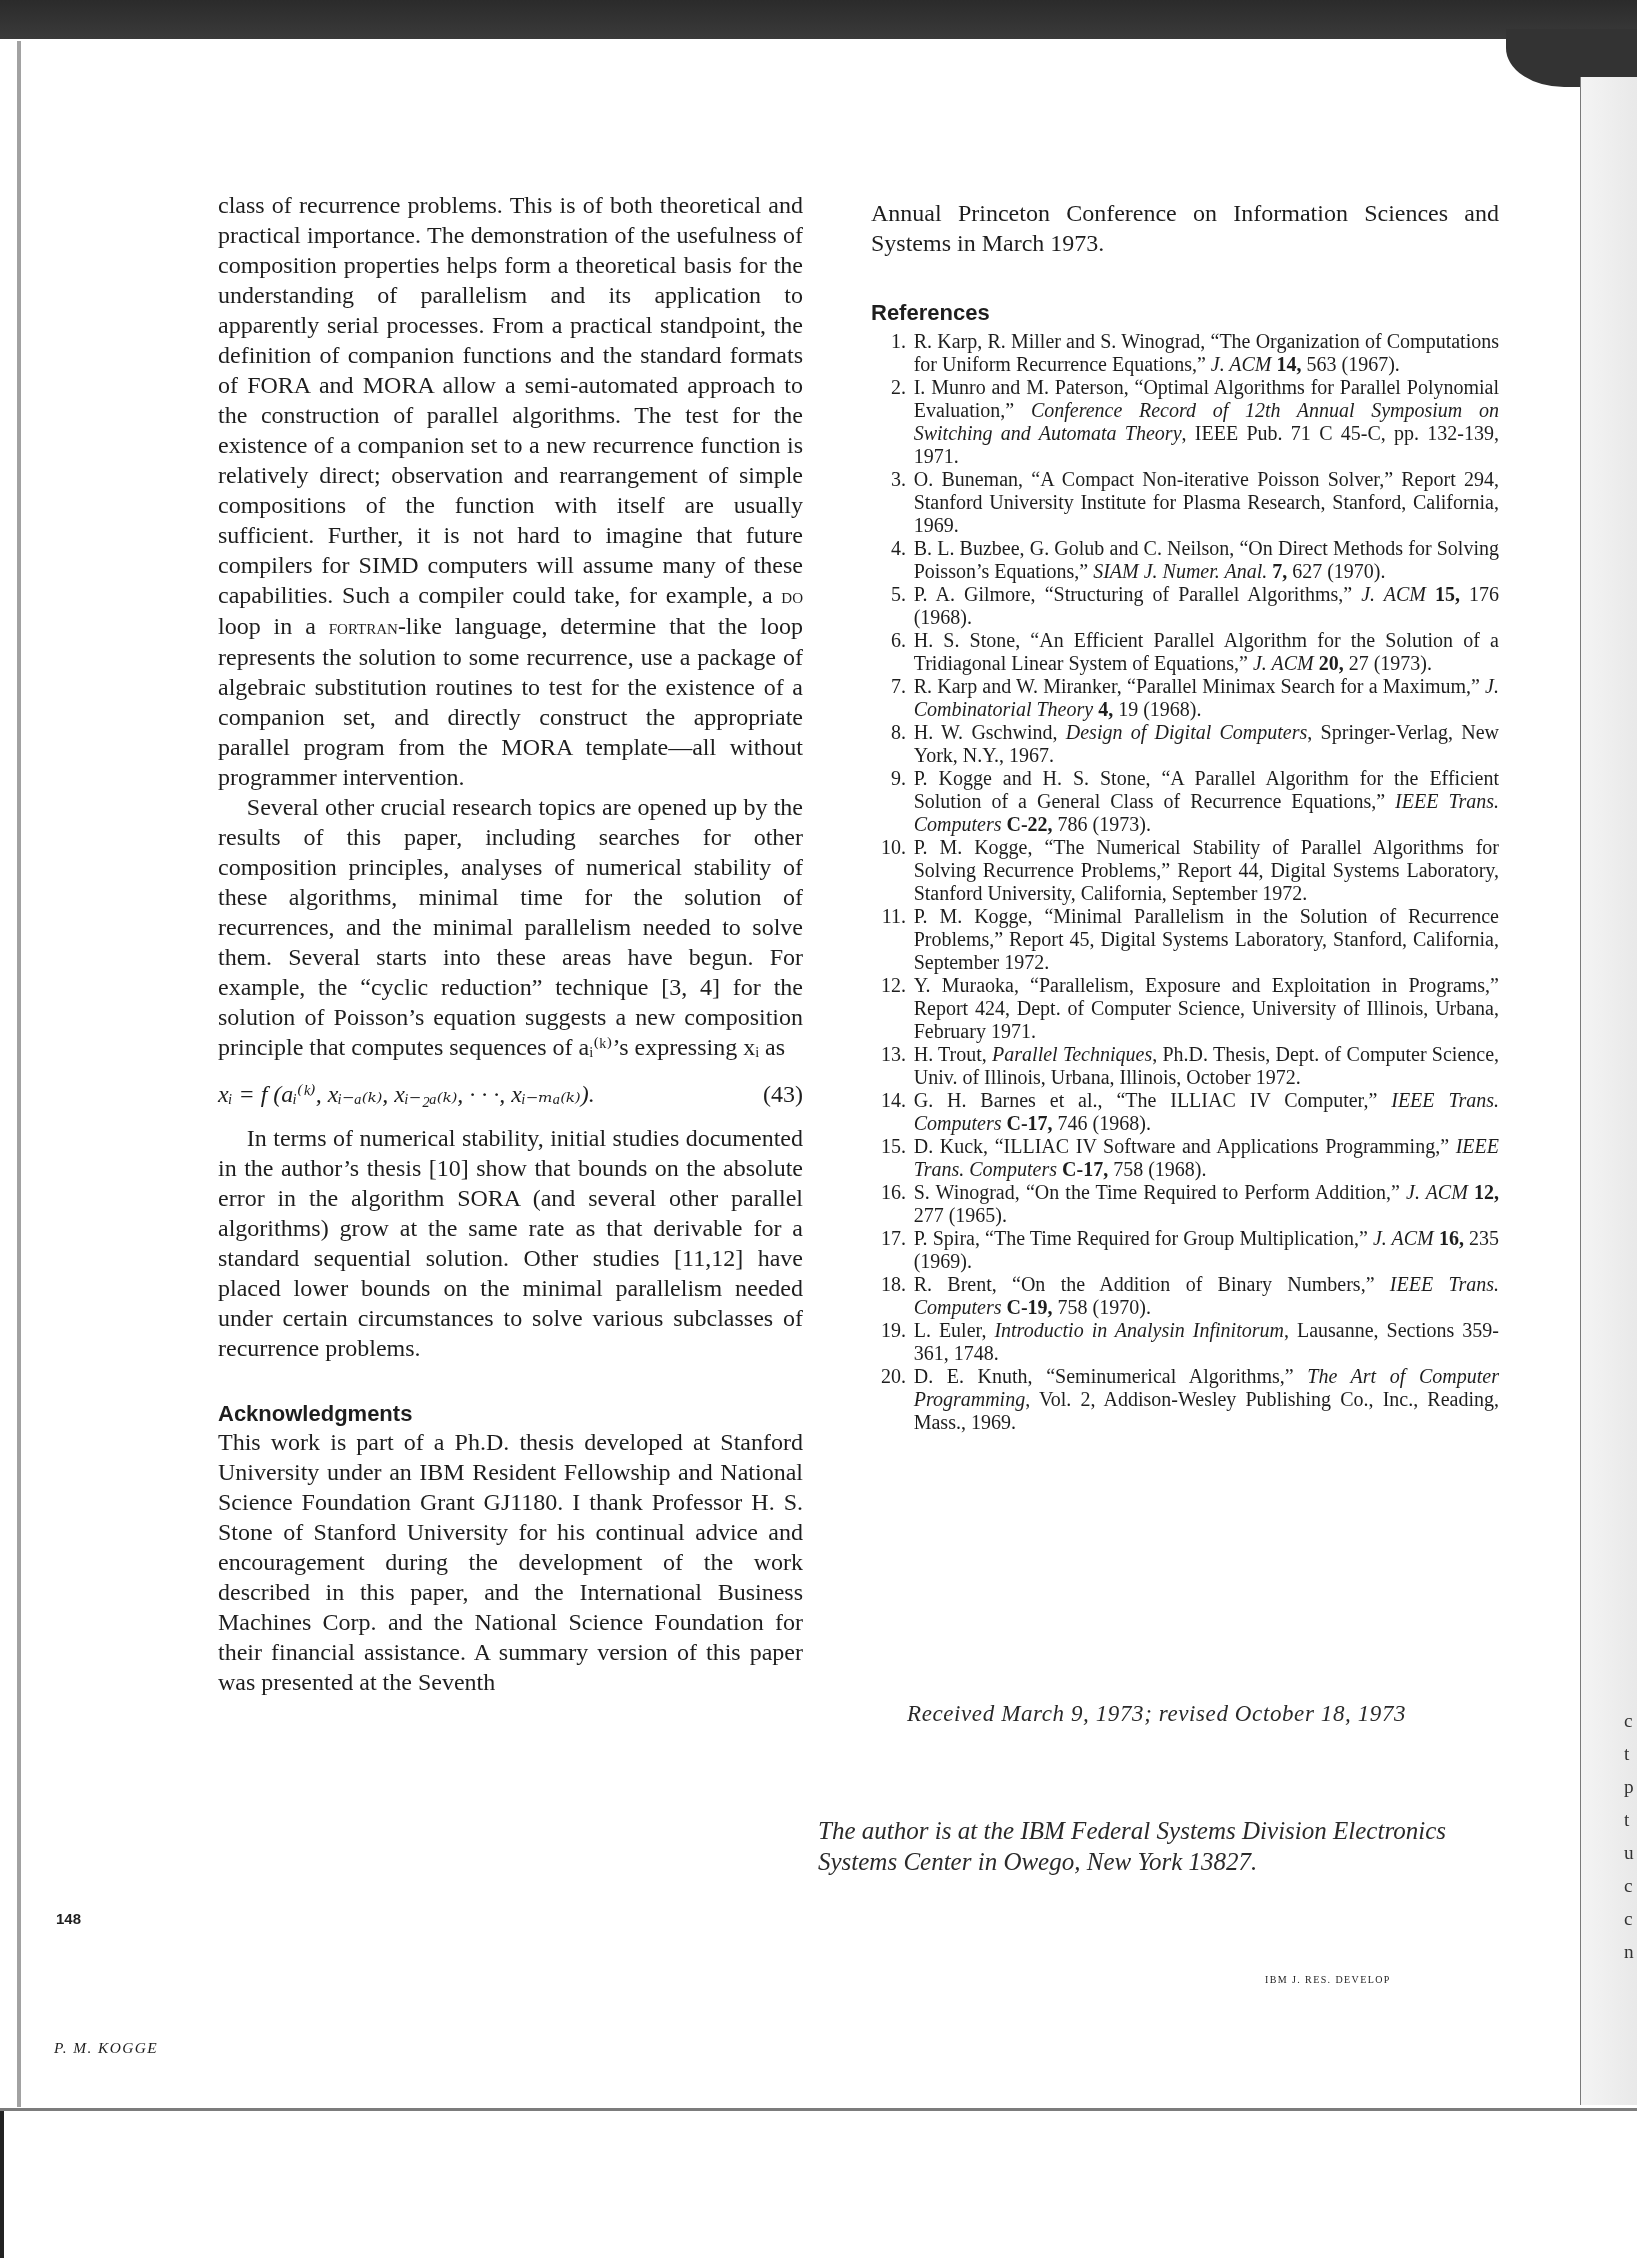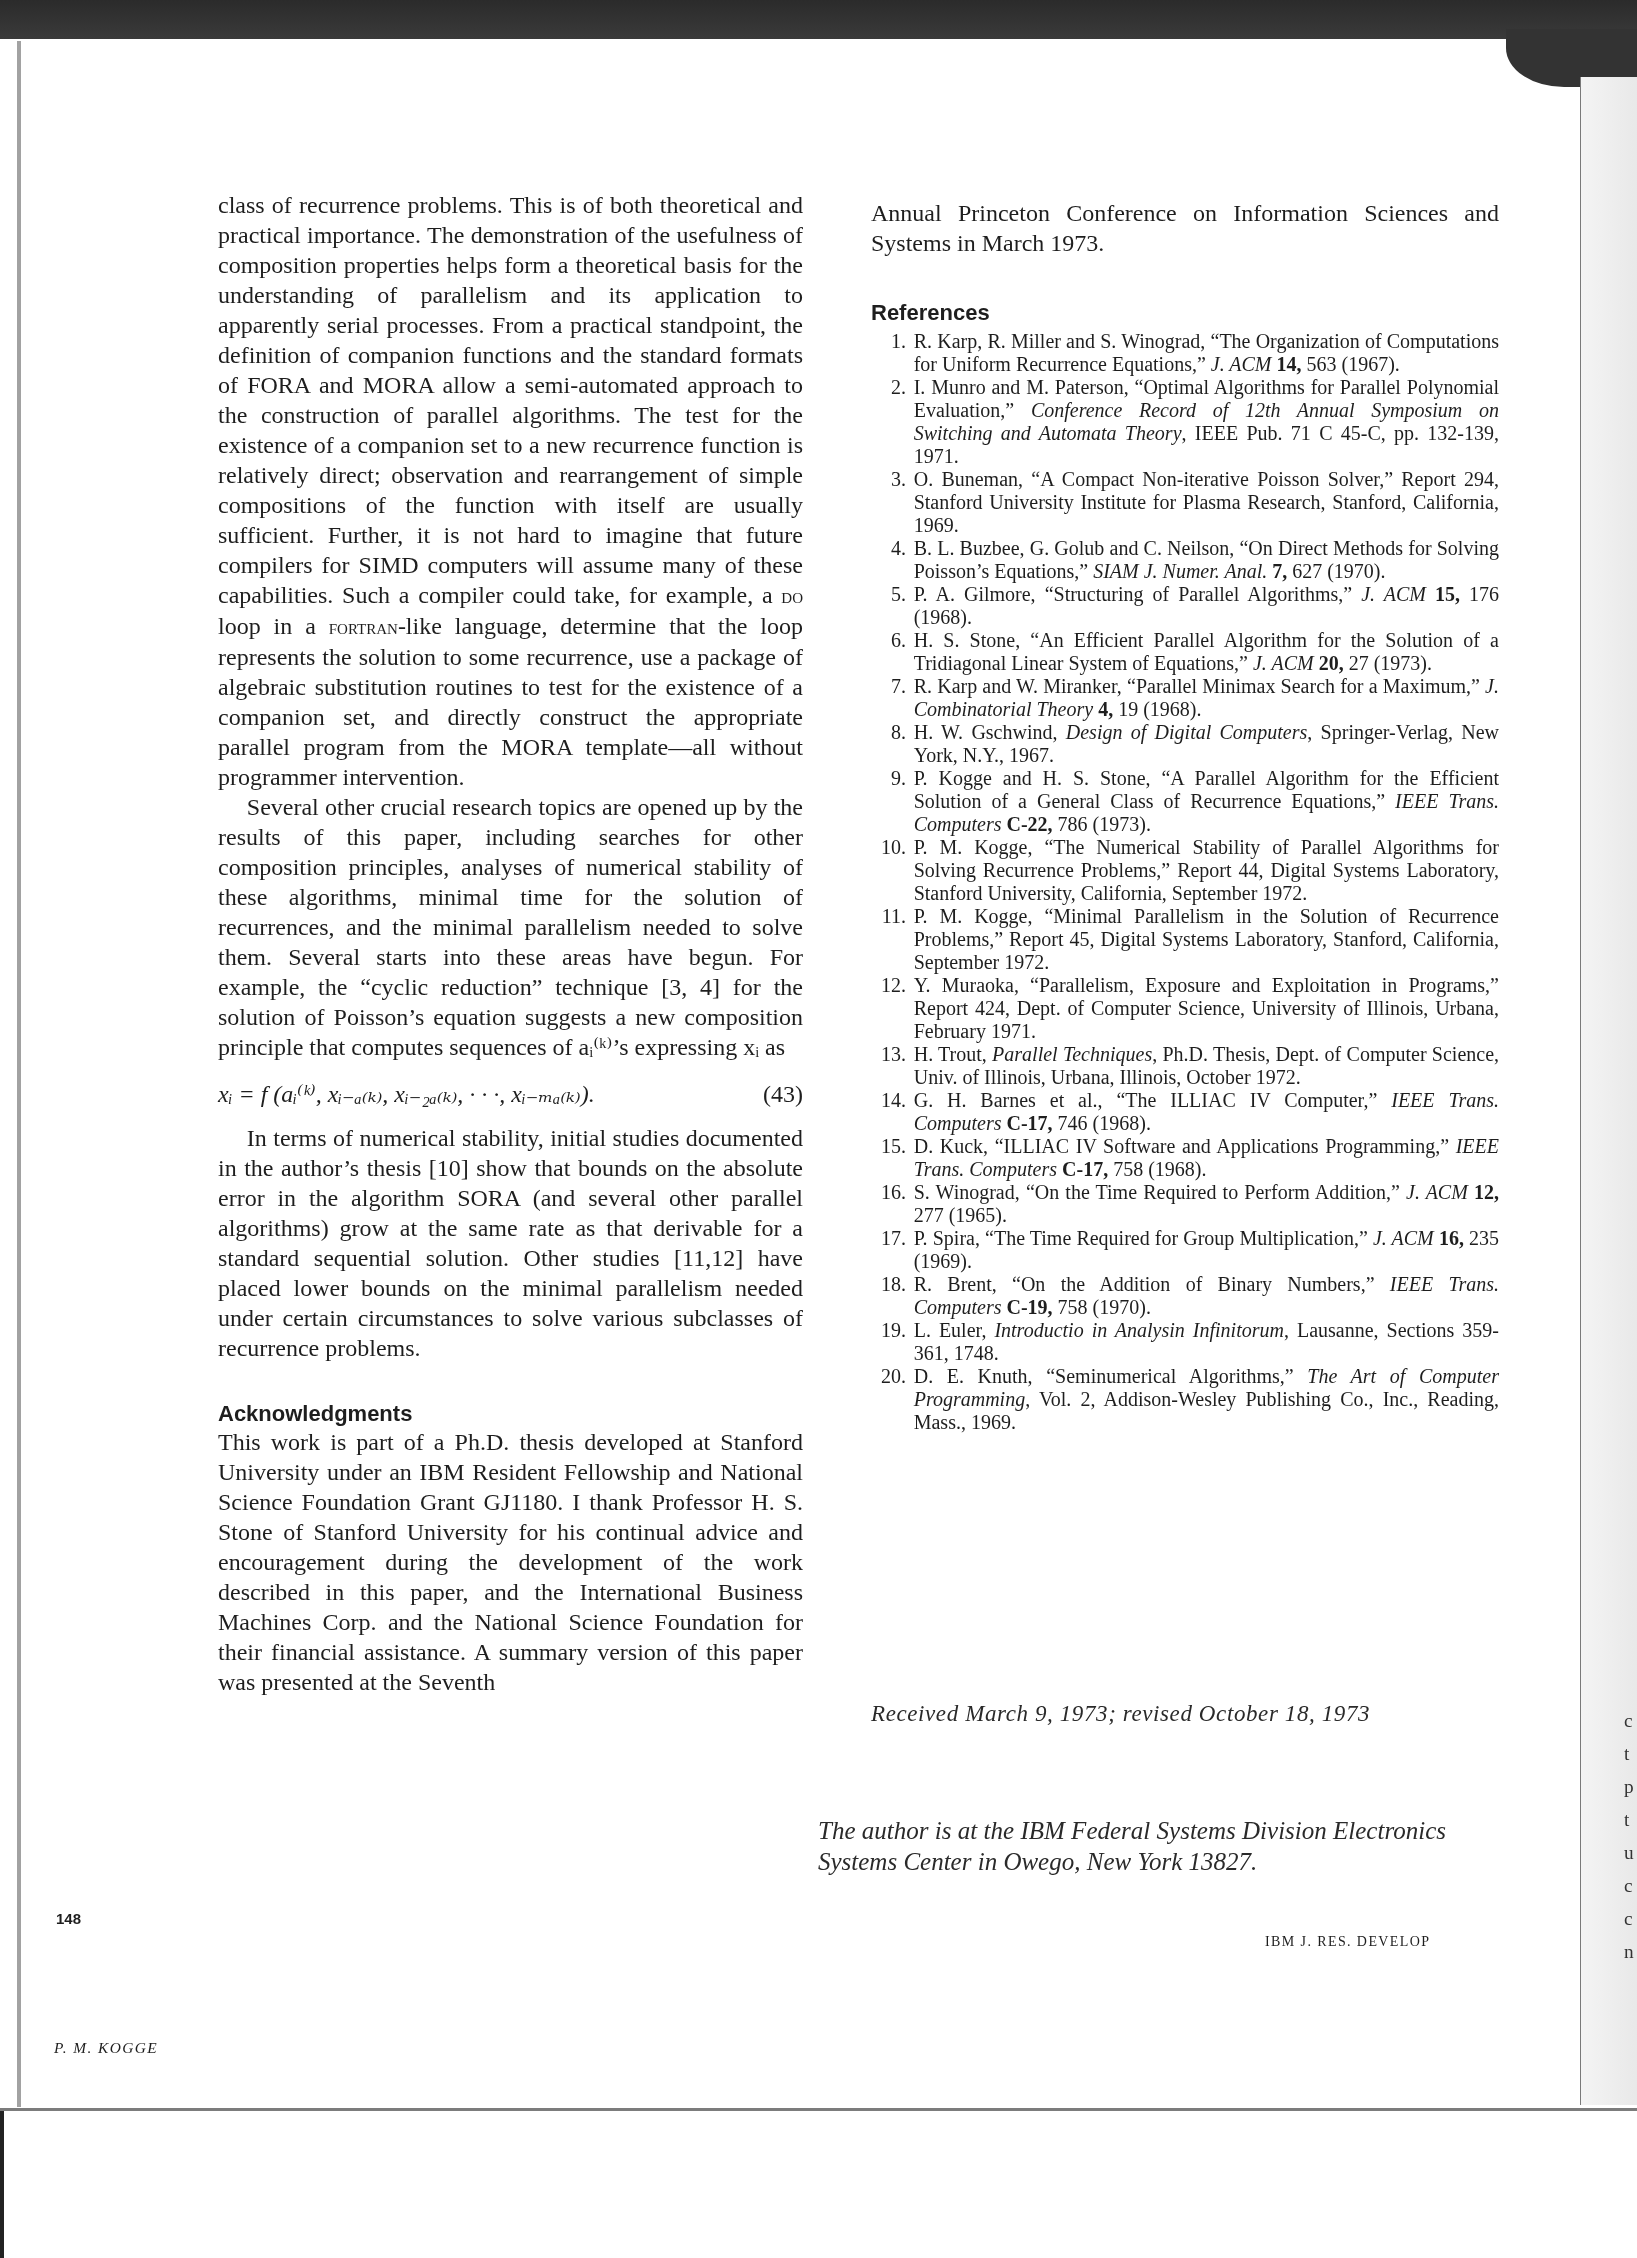--- a/index.html
+++ b/index.html
@@ -48,25 +48,25 @@
       display: flex; justify-content: space-between; align-items: baseline;
       margin: 17.4px 0 13.5px 0; font-style: italic;
     }
     .equation .eqnum { font-style: normal; margin-left: 16px; }
     .refs { font-size: 20px; line-height: 23px; margin: 3.9px 0 0 0; padding: 0; list-style: none; }
     .refs li { display: flex; text-align: justify; }
     .refs .num { flex: 0 0 35px; text-align: right; padding-right: 7.7px; }
     .refs .txt { flex: 1; }
     .ital { font-style: italic; }
     .bold { font-weight: bold; }
-    .received { position: absolute; left: 871px; top: 1701px; font-size: 23px; font-style: italic; letter-spacing: 0.6px; color: #2a2a2a; }
+    .received { position: absolute; left: 907px; top: 1701px; font-size: 23px; font-style: italic; letter-spacing: 0.6px; color: #2a2a2a; }
     .affil { position: absolute; left: 818px; top: 1815px; width: 628px; font-size: 25px; line-height: 31px; font-style: italic; color: #2a2a2a; text-align: justify; }
     .page-num { position: absolute; left: 56px; top: 1910px; font-family: "Liberation Sans", sans-serif; font-weight: bold; font-size: 15px; }
     .footer-left { position: absolute; left: 54px; top: 2039px; font-size: 15.4px; letter-spacing: 1.4px; font-style: italic; }
-    .footer-right { position: absolute; left: 1265px; top: 1934px; font-size: 14px; letter-spacing: 1.4px; text-align: center; }
+    .footer-right { position: absolute; left: 1265px; top: 1974px; font-size: 10px; letter-spacing: 1.4px; text-align: center; }
     .margin-letters { position: absolute; left: 1624px; top: 1704px; font-size: 19.3px; line-height: 33px; color: #333; }
   </style>
 </head>
 <body>
 
 <div class="top-shadow"></div>
 <div class="top-shadow-right"></div>
 <div class="left-edge"></div>
 <div class="right-margin"></div>
 <div class="margin-letters">

